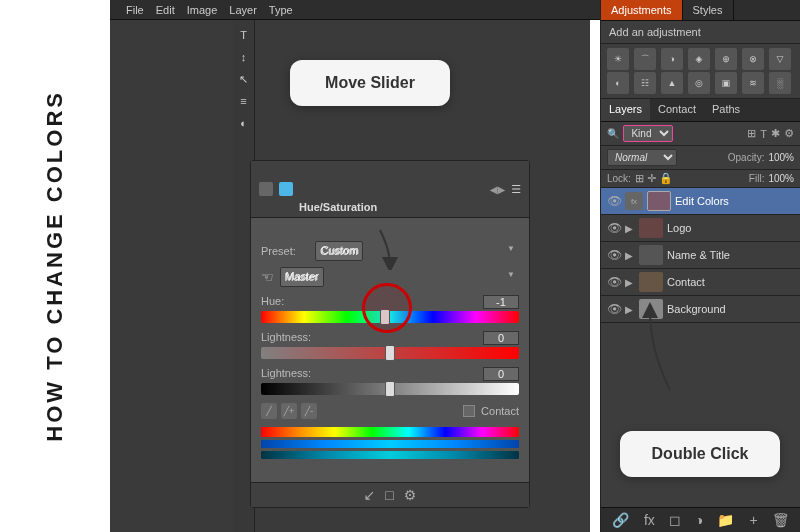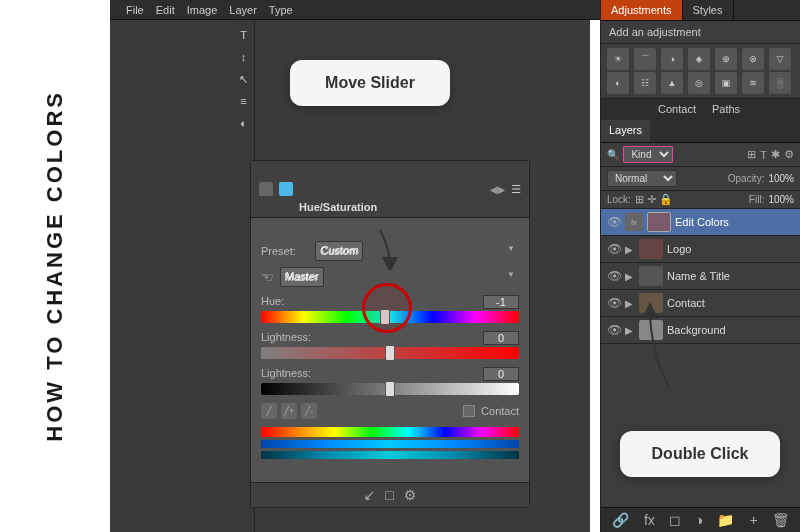--- a/index.html
+++ b/index.html
@@ -366,21 +366,20 @@
     .layers-tab {
       padding: 4px 8px;
       font-size: 11px;
       color: #ccc;
       cursor: pointer;
     }
     .layers-tab.active {
       background: #3d3d3d;
       color: #fff;
       border-bottom: 2px solid #3d3d3d;
-      margin-top: 21px;
     }
 
     .layers-toolbar {
       display: flex;
       align-items: center;
       padding: 3px 6px;
       gap: 4px;
       border-bottom: 1px solid #222;
     }
     .kind-select {
@@ -401,20 +400,21 @@
       border-bottom: 1px solid #222;
     }
     .blend-select {
       background: #555;
       border: 1px solid #333;
       color: #ddd;
       font-size: 10px;
       padding: 1px 3px;
       border-radius: 2px;
       width: 70px;
+      font-style: italic;
     }
     .opacity-label {
       font-size: 10px;
       color: #aaa;
       margin-left: auto;
     }
     .opacity-value {
       font-size: 10px;
       color: #ddd;
     }

